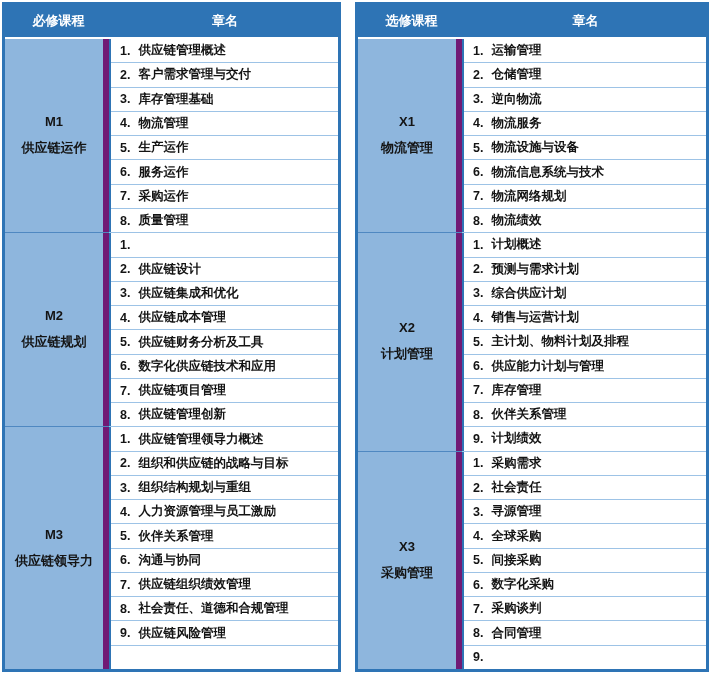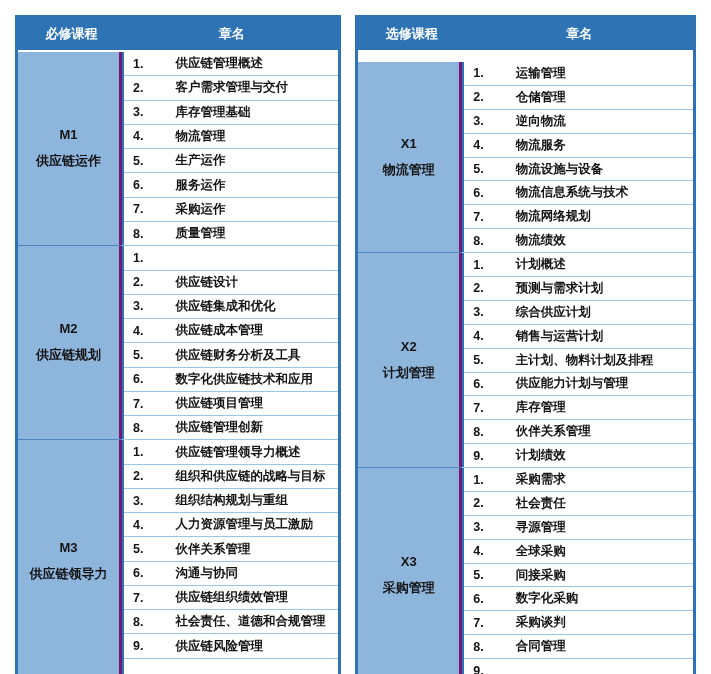--- a/index.html
+++ b/index.html
@@ -14,30 +14,30 @@
   }
   *{box-sizing:border-box;}
   html,body{margin:0;padding:0;}
   body{
     width:711px;height:674px;background:#FFFFFF;
     font-family:"Liberation Sans","DejaVu Sans",sans-serif;
     overflow:hidden;
   }
   .canvas{
     width:711px;height:674px;
-    display:flex;gap:14px;padding:15px;
+    display:flex;gap:14px;padding:2px;
   }
   .course-table{
     border:3px solid var(--table-border);
     background:#FFFFFF;
     display:flex;flex-direction:column;
     height:670px;
   }
   .course-table.left{width:339px;}
-  .course-table.right{width:354px;gap:10px;}
+  .course-table.right{width:354px;}
   .thead{
     flex:0 0 34px;
     background:var(--header-bg);
     color:var(--header-text);
     display:flex;align-items:center;
     font-weight:bold;font-size:13px;
     border-bottom:2px solid #FFFFFF;
   }
   .th{display:block;text-align:center;}
   .th.col-course{width:107px;}
@@ -51,42 +51,42 @@
     display:flex;
     min-height:0;
   }
   .section + .section{border-top:1px solid var(--section-line);}
   .group-cell{
     flex:0 0 104px;
     background:var(--group-bg);
     display:flex;flex-direction:column;
     align-items:center;justify-content:center;
     font-weight:bold;font-size:13px;color:var(--text-dark);
-    border-right:3px solid #701a75;
+    border-right:6px solid #701a75;
     text-align:center;
   }
   .section + .section .group-cell{box-shadow:0 -1px 0 0 var(--group-section-line);}
   .group-name{margin-top:10px;}
   .chapters{
     flex:1 1 auto;
     display:flex;flex-direction:column;
     border-left:2px solid var(--table-border);
     min-width:0;
   }
   .chapter-row{
     flex:1 1 0;
     display:flex;align-items:center;
     padding-left:9px;
     background:#FFFFFF;
     font-weight:bold;font-size:12.5px;color:var(--text-dark);
     white-space:nowrap;overflow:hidden;
   }
   .chapter-row + .chapter-row{border-top:1px solid var(--row-line);}
   .chapter-num{margin-right:8px;flex:0 0 auto;}
-  .chapter-title{flex:0 1 auto;margin-left:24px;}
+  .chapter-title{flex:0 1 auto;}
 </style>
 </head>
 <body>
 
 <div class="canvas">
 
   <section class="course-table left">
     <div class="thead">
       <span class="th col-course">必修课程</span>
       <span class="th col-chapter">章名</span>

